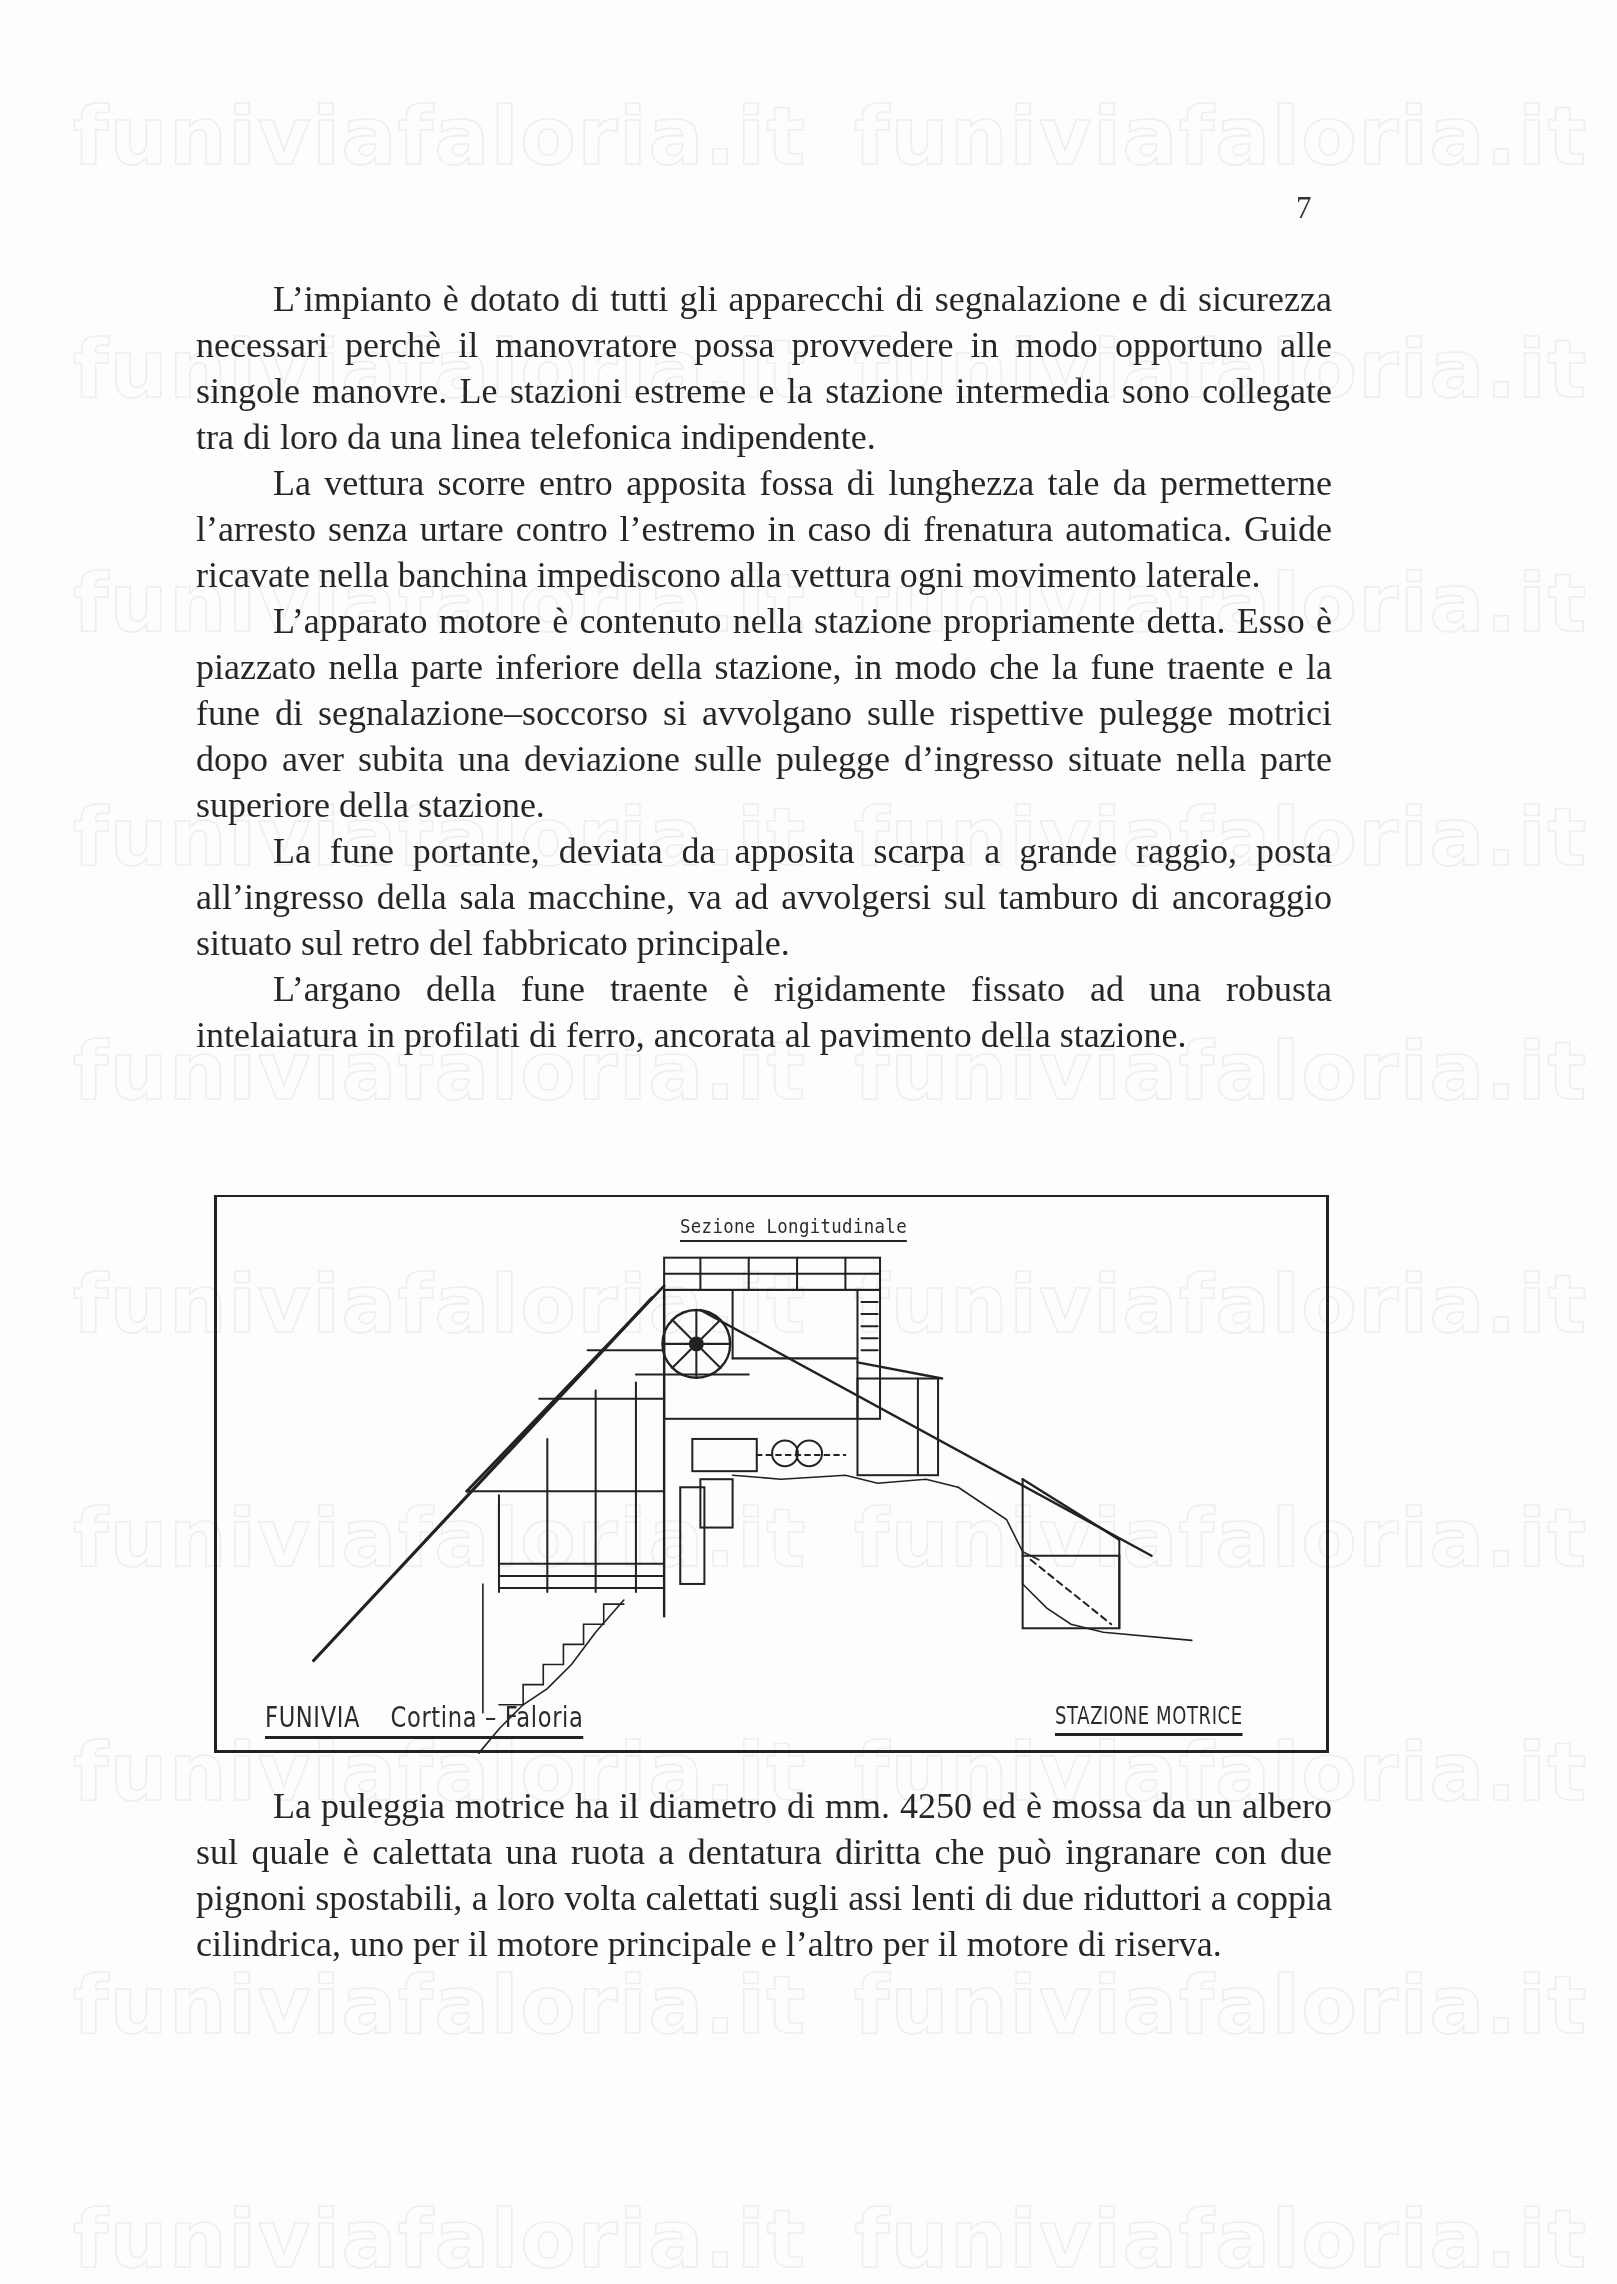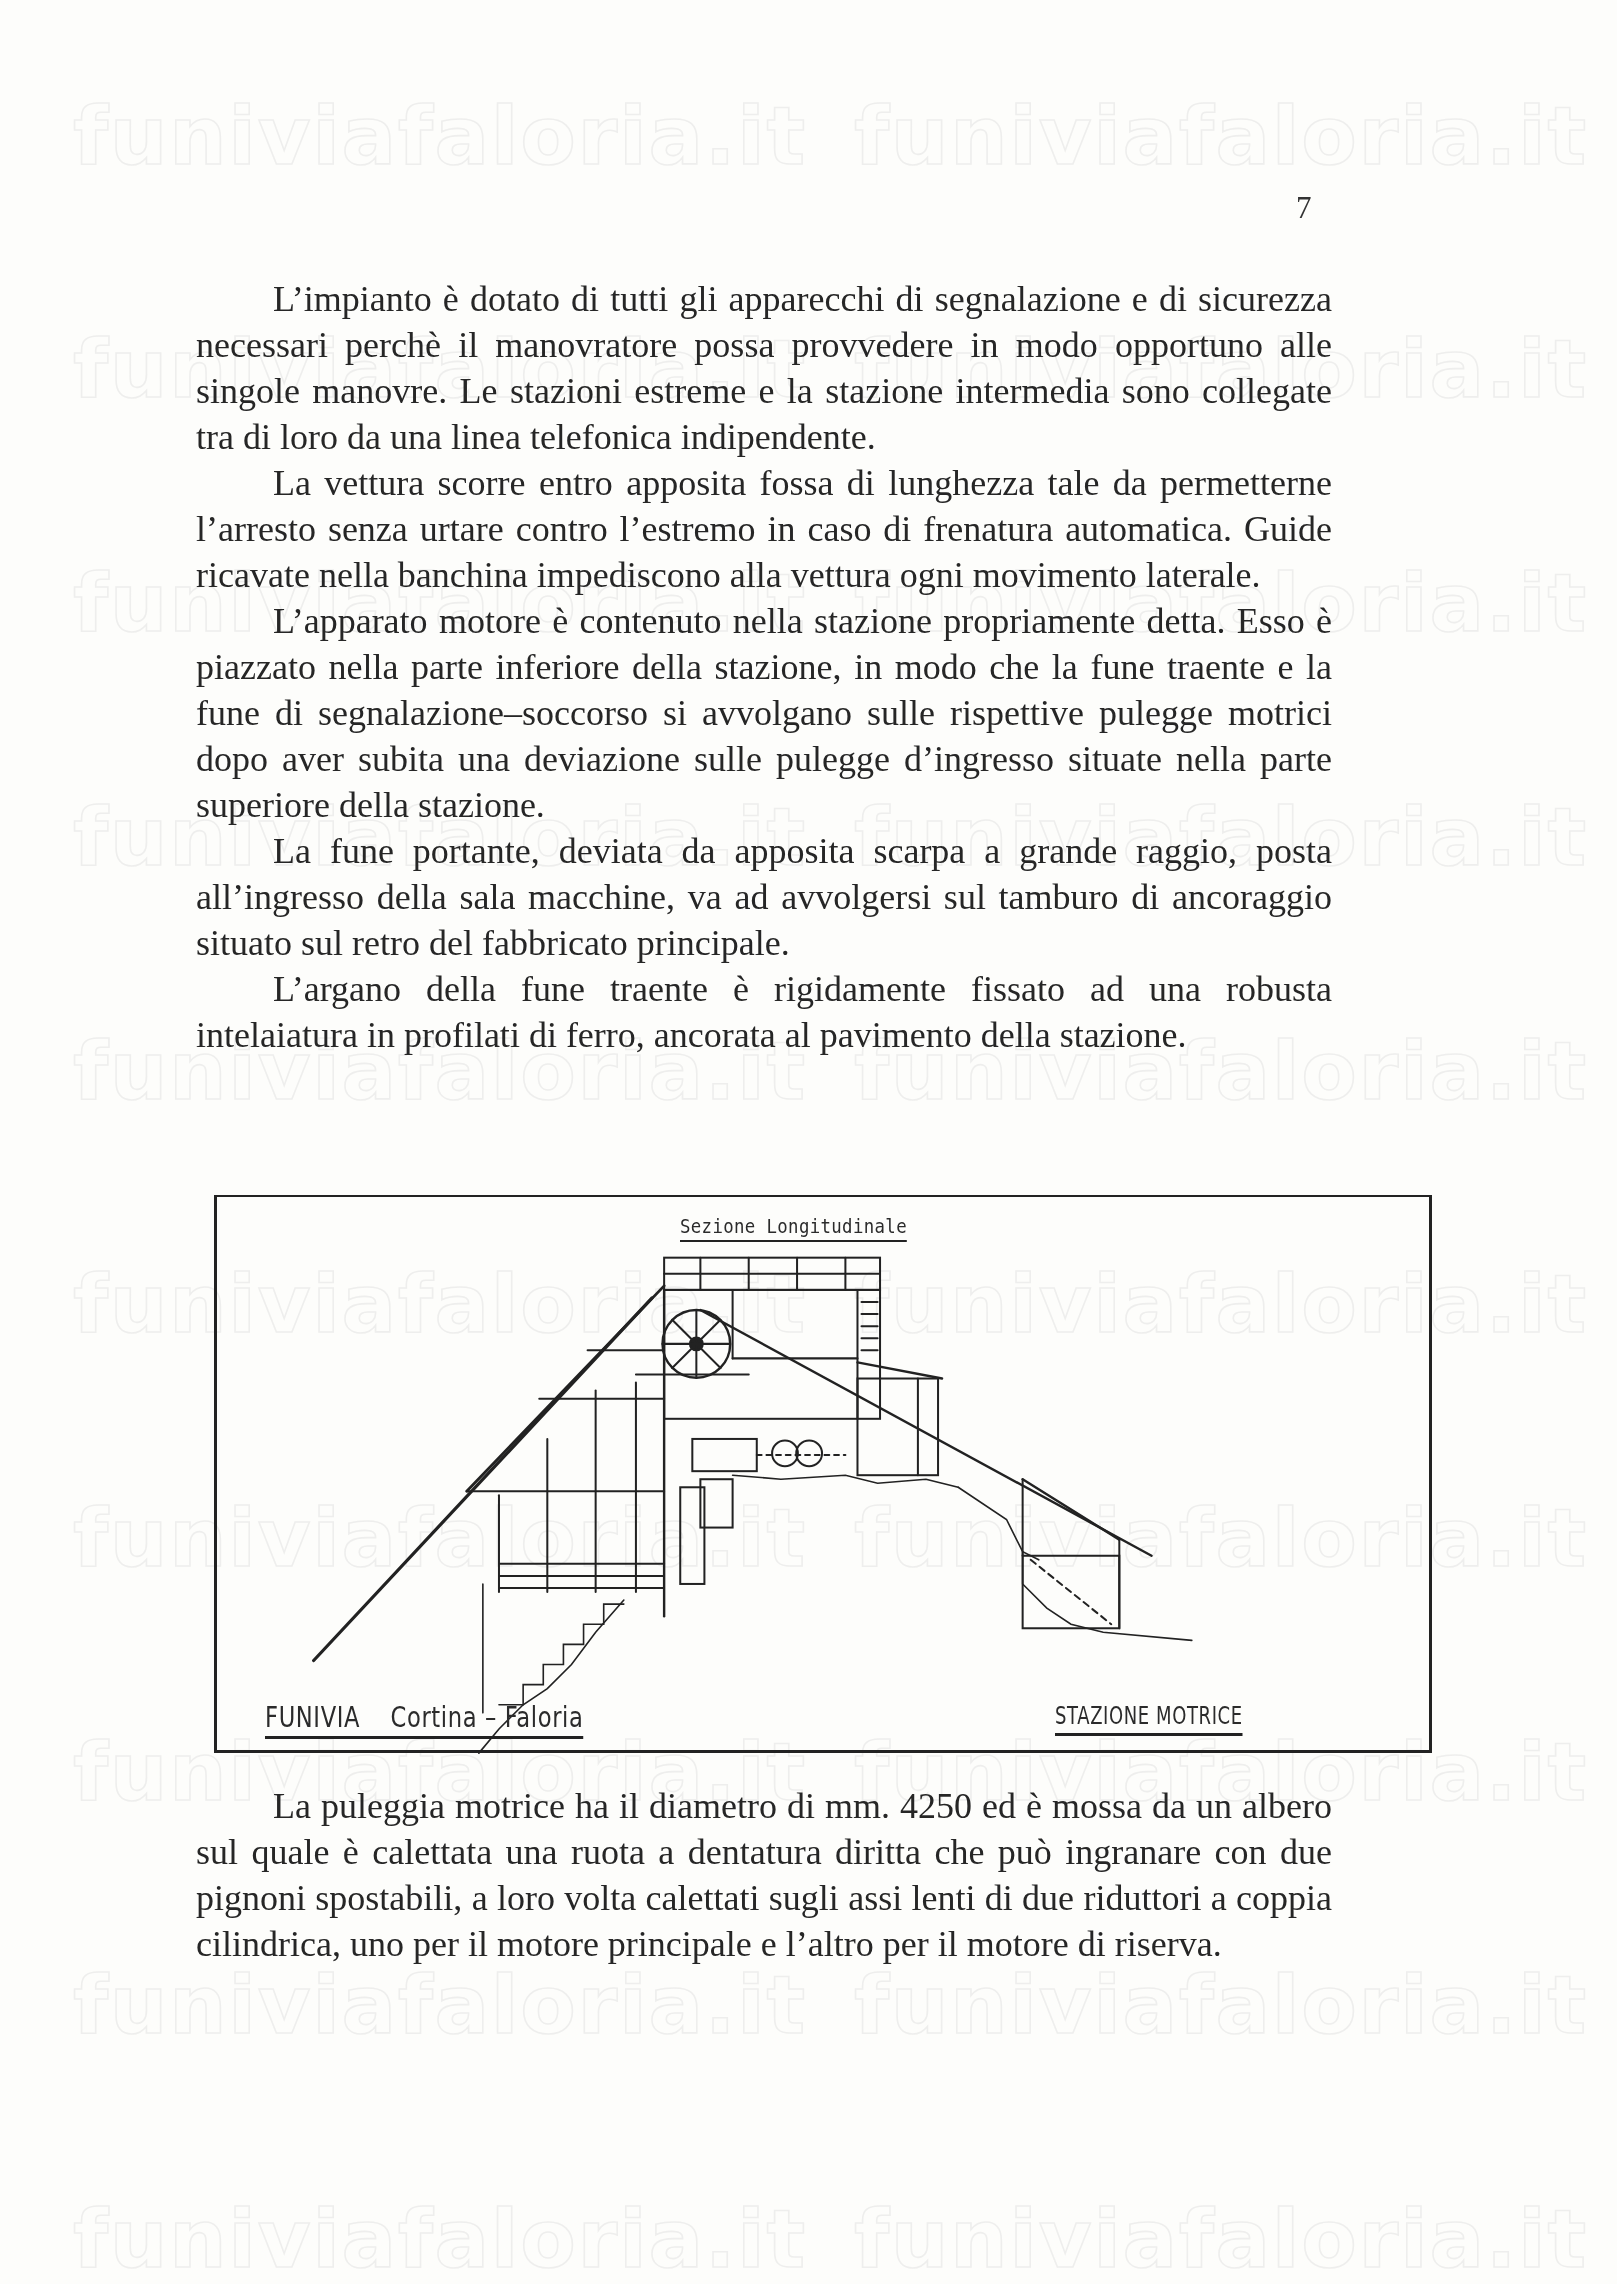--- a/index.html
+++ b/index.html
@@ -32,21 +32,21 @@
       line-height: 46px;
       text-align: justify;
       text-align-last: auto;
       color: #262626;
     }
     .text-block p { margin: 0; text-indent: 77px; }
     #block1 { top: 276px; }
     #block2 { top: 1783px; }
     .figure {
       position: absolute; left: 214px; top: 1195px;
-      width: 1218px; height: 558px;
+      width: 1115px; height: 558px;
       border: 3.2px solid #222;
       border-top-width: 2.4px;
       box-sizing: border-box;
       background: transparent;
       padding-left: 48px;
     }
     .figure svg { position: absolute; left: 0; top: 0; }
     .fig-title {
       position: absolute; left: 463px; top: 17.7px;
       font-family: "DejaVu Sans Mono", "Liberation Mono", monospace;

